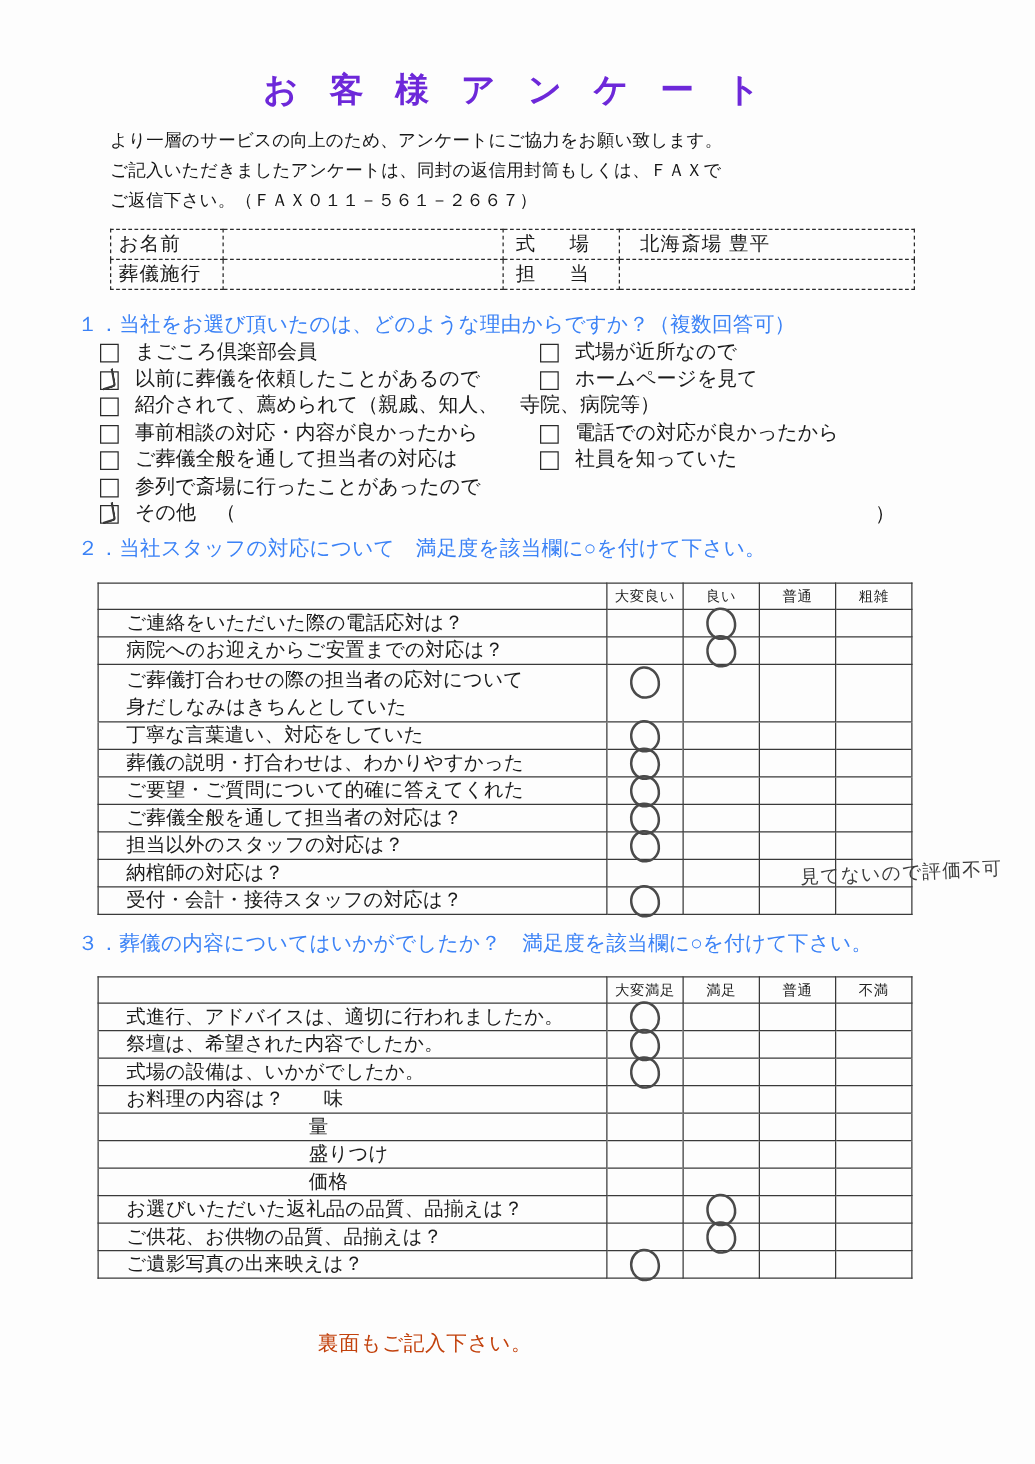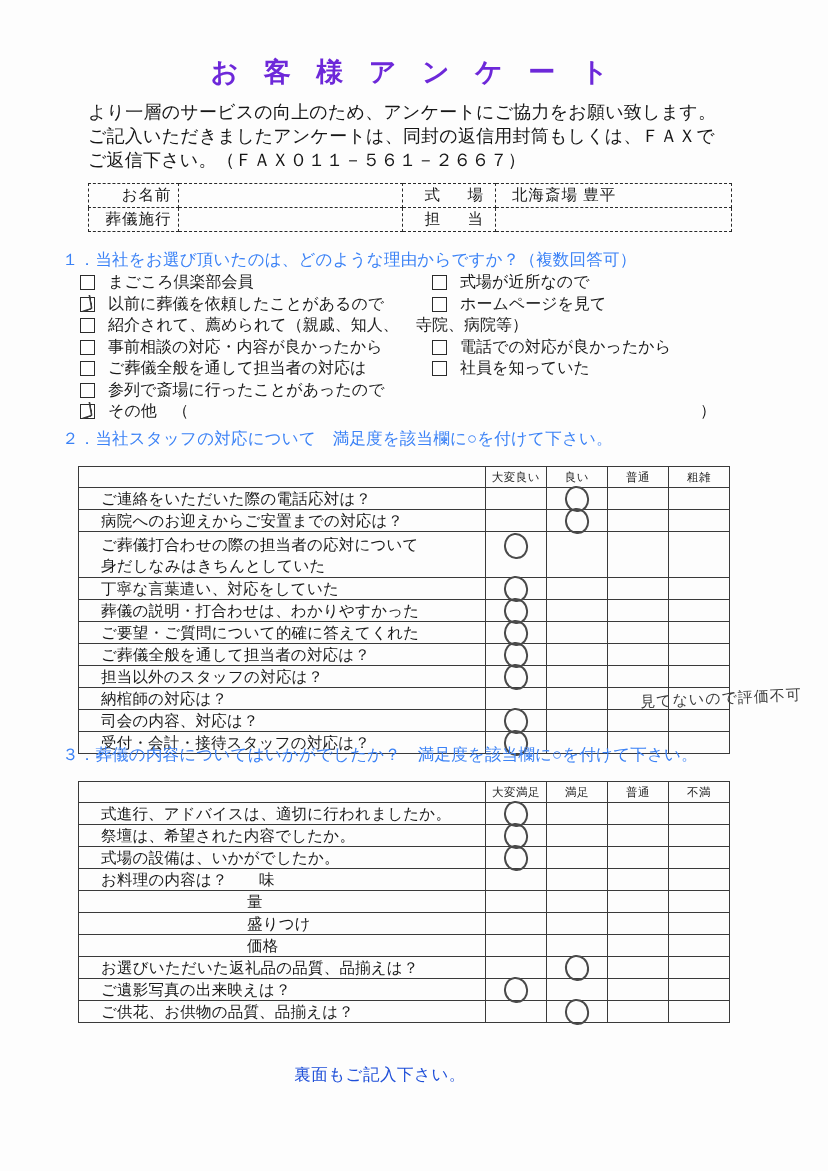--- a/index.html
+++ b/index.html
@@ -33,21 +33,21 @@
     font-weight: 700;
     color: #6d28d9;
   }
 
   
   .intro {
     position: absolute;
     top: 100px;
     left: 88px;
     width: 680px;
-    font-size: 18px;
+    font-size: 14px;
     line-height: 24px;
     letter-spacing: 0.2px;
     color: #161616;
   }
   .intro div { white-space: nowrap; }
 
   
   .info-table {
     position: absolute;
     top: 183px;
@@ -57,21 +57,21 @@
     font-size: 15.5px;
   }
   .info-table td {
     border: 1px dashed #2a2a2a;
     height: 23px;
     padding: 0 6px;
     vertical-align: middle;
   }
   .info-label {
     width: 78px;
-    text-align: right;
+    text-align: left;
     letter-spacing: 1px;
     white-space: nowrap;
     margin-top: 32px;
   }
   .info-label.wide-sp { letter-spacing: 6px; padding-left: 10px; }
   .info-value { width: 240px; }
   .info-value.venue { letter-spacing: 1px; padding-left: 16px; }
 
   
   .q-head {
@@ -210,22 +210,21 @@
 
   
   .footer {
     position: absolute;
     top: 1064px;
     left: 0;
     width: 680px;
     text-align: center;
     font-size: 16.5px;
     letter-spacing: 0.5px;
-    color: #1d4ed8;
-    margin-left: 40px;
+    color: #c2410c;
   }
 </style>
 </head>
 <body>
 
 <div class="page">
 
   <div class="doc-title">お 客 様 ア ン ケ ー ト</div>
 
   <div class="intro">
@@ -414,29 +413,20 @@
         <tr>
           <td class="label">納棺師の対応は？</td>
           <td class="mark"></td>
           <td class="mark">
             <span class="note">見てないので評価不可</span>
           </td>
           <td class="mark"></td>
           <td class="mark"></td>
         </tr>
         <tr>
-          <td class="label">司会の内容、対応は？</td>
-          <td class="mark">
-            <span class="circle"></span>
-          </td>
-          <td class="mark"></td>
-          <td class="mark"></td>
-          <td class="mark"></td>
-        </tr>
-        <tr>
           <td class="label">受付・会計・接待スタッフの対応は？</td>
           <td class="mark">
             <span class="circle"></span>
           </td>
           <td class="mark"></td>
           <td class="mark"></td>
           <td class="mark"></td>
         </tr>
       </tbody>
   </table>
@@ -518,34 +508,34 @@
         <tr>
           <td class="label">お選びいただいた返礼品の品質、品揃えは？</td>
           <td class="mark"></td>
           <td class="mark">
             <span class="circle"></span>
           </td>
           <td class="mark"></td>
           <td class="mark"></td>
         </tr>
         <tr>
+          <td class="label">ご供花、お供物の品質、品揃えは？</td>
+          <td class="mark"></td>
+          <td class="mark">
+            <span class="circle"></span>
+          </td>
+          <td class="mark"></td>
+          <td class="mark"></td>
+        </tr>
+        <tr>
           <td class="label">ご遺影写真の出来映えは？</td>
           <td class="mark">
             <span class="circle"></span>
           </td>
           <td class="mark"></td>
-          <td class="mark"></td>
-          <td class="mark"></td>
-        </tr>
-        <tr>
-          <td class="label">ご供花、お供物の品質、品揃えは？</td>
-          <td class="mark"></td>
-          <td class="mark">
-            <span class="circle"></span>
-          </td>
           <td class="mark"></td>
           <td class="mark"></td>
         </tr>
       </tbody>
   </table>
 
   <div class="footer">裏面もご記入下さい。</div>
 </div>
 
 </body></html>

